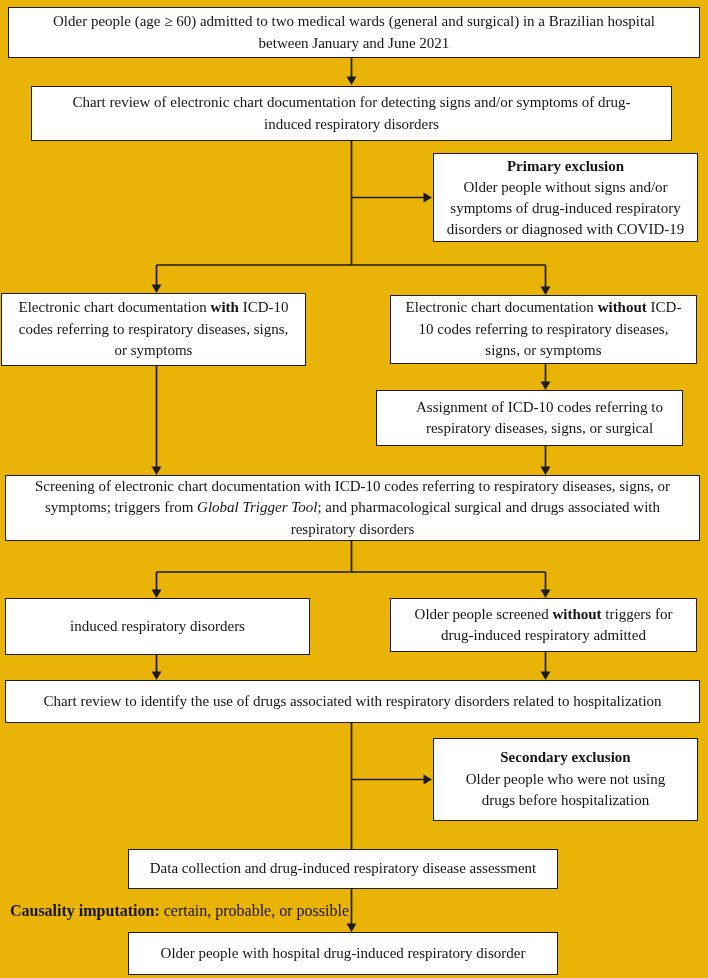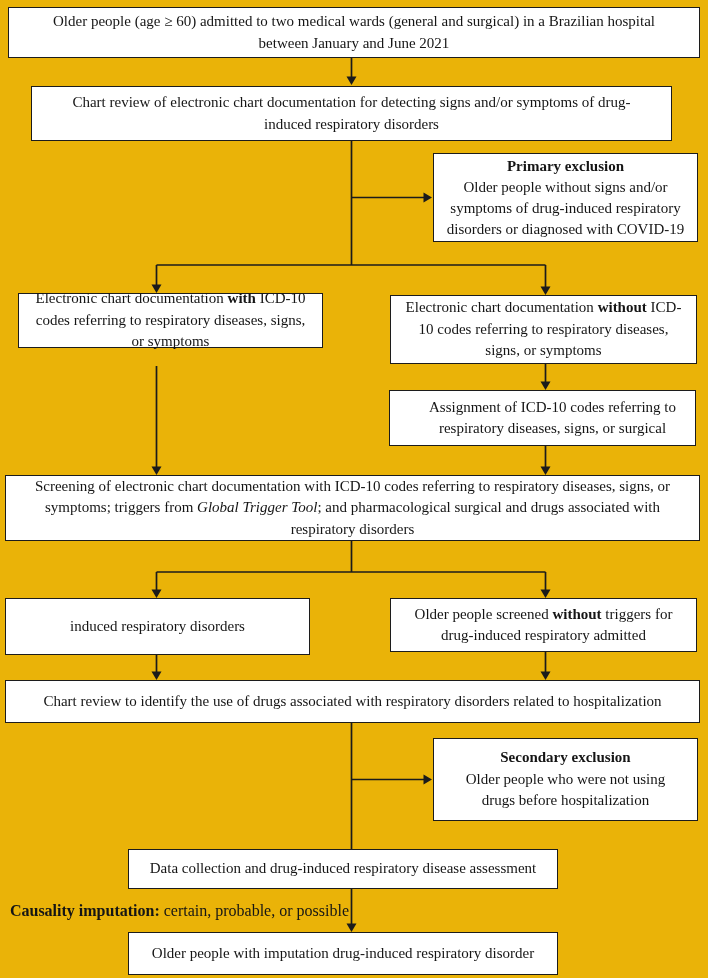--- a/index.html
+++ b/index.html
@@ -29,23 +29,23 @@
   .i{font-style:italic;}
   #connectors{
     position:absolute;left:0;top:0;width:708px;height:978px;
     pointer-events:none;
   }
   #connectors path{stroke:#1b1b1b;stroke-width:1.7;fill:none;}
   #connectors polygon{fill:#1b1b1b;stroke:none;}
   #n-population{left:8px;top:7px;width:692px;height:51px;}
   #n-chart-review-detect{left:31px;top:86px;width:641px;height:55px;}
   #n-primary-exclusion{left:433px;top:153px;width:265px;height:89px;line-height:21px;}
-  #n-icd-with{left:18px;top:293px;width:305px;height:55px;}
+  #n-icd-with{left:1px;top:293px;width:305px;height:73px;}
   #n-icd-without{left:390px;top:295px;width:307px;height:69px;}
-  #n-assignment{left:389px;top:390px;width:307px;height:56px;padding-left:20px;}
+  #n-assignment{left:376px;top:390px;width:307px;height:56px;padding-left:20px;}
   #n-screening{left:5px;top:475px;width:695px;height:66px;}
   #n-triggers-with{left:5px;top:598px;width:305px;height:57px;}
   #n-triggers-without{left:390px;top:598px;width:307px;height:54px;}
   #n-chart-review-drugs{left:5px;top:680px;width:695px;height:43px;}
   #n-secondary-exclusion{left:433px;top:738px;width:265px;height:83px;}
   #n-data-collection{left:128px;top:849px;width:430px;height:40px;}
   #n-final{left:128px;top:932px;width:430px;height:43px;}
   #causality-label{
     position:absolute;left:0;top:899px;width:349px;height:24px;
     text-align:right;font-size:16px;line-height:24px;white-space:nowrap;
@@ -202,17 +202,17 @@
       <span class="line"><span>Data collection and drug-induced respiratory disease assessment</span></span>
     </p>
   </div>
 
   <div id="causality-label">
     <span class="b">Causality imputation:</span><span> certain, probable, or possible</span>
   </div>
 
   <div class="node" id="n-final">
     <p class="txt">
-      <span class="line"><span>Older people with imputation drug-induced respiratory disorder</span></span>
+      <span class="line"><span>Older people with hospital drug-induced respiratory disorder</span></span>
     </p>
   </div>
 
 </div>
 
 </body></html>

